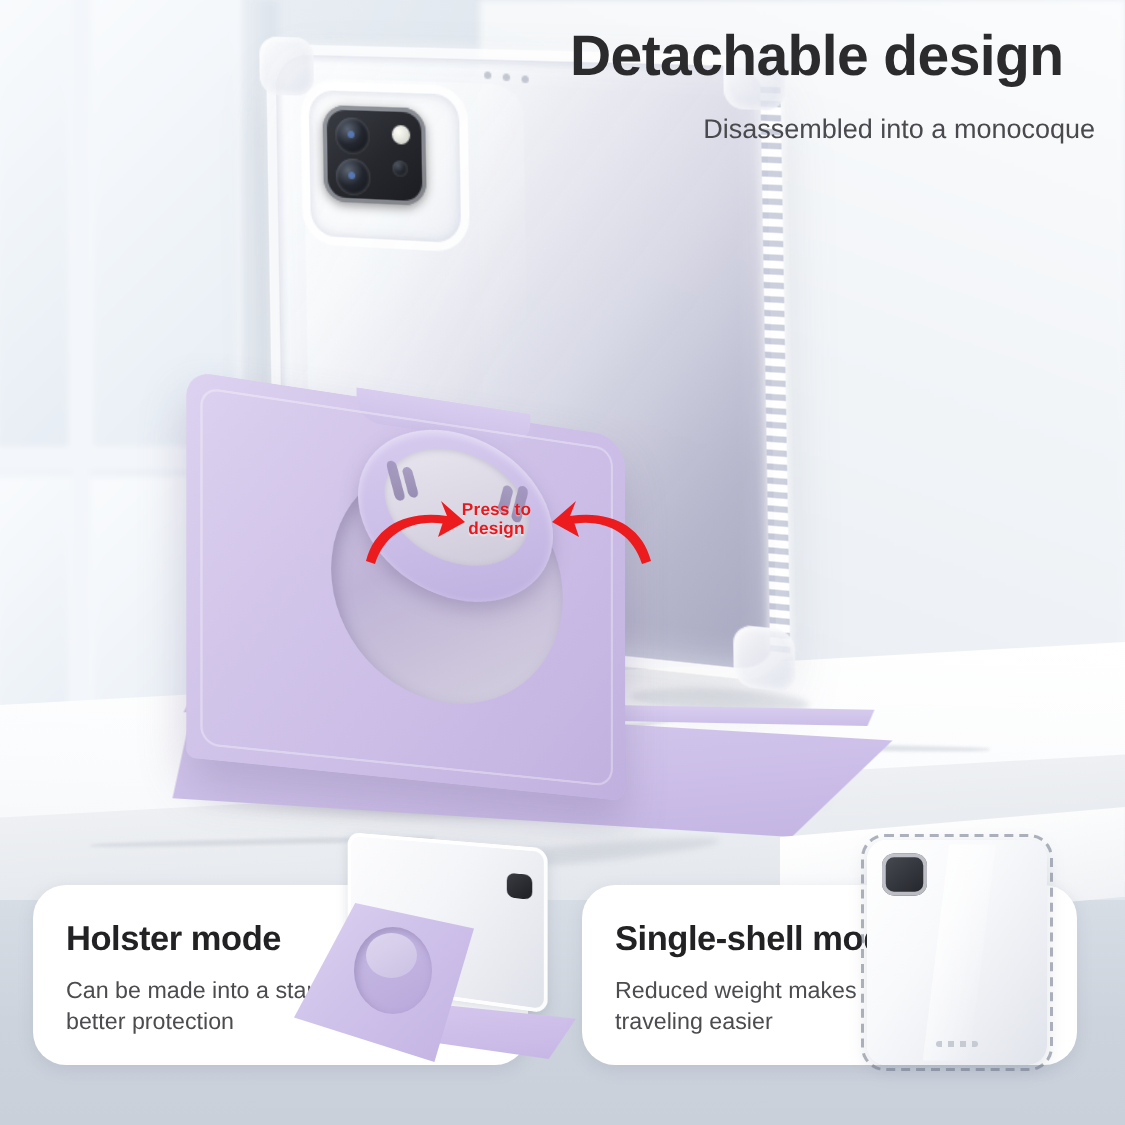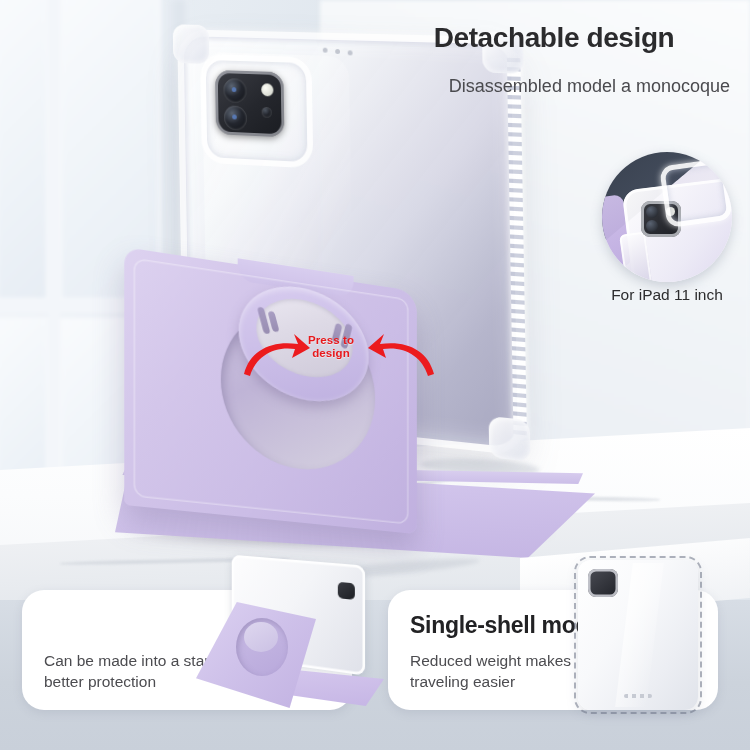--- a/index.html
+++ b/index.html
@@ -174,22 +174,22 @@
   }
   .folio-shadow{
     position:absolute;left:30px;top:252px;width:430px;height:26px;
     background:radial-gradient(ellipse at 50% 50%,rgba(70,70,90,.45),rgba(70,70,90,0) 72%);
     filter:blur(3px);
   }
 
   
   .headline{
     position:absolute;left:380px;top:16px;width:348px;
-    text-align:center;color:#2b2b2d;
-    font-size:28px;font-weight:700;letter-spacing:-.4px;line-height:44px;
+    text-align:left;color:#2b2b2d;
+    font-size:38px;font-weight:700;letter-spacing:-.4px;line-height:44px;
   }
   .subline{
     position:absolute;left:400px;top:74px;width:330px;
     text-align:right;color:#4a4a4e;
     font-size:18px;font-weight:400;line-height:25px;
   }
 
   
   .thumb{position:absolute;width:130px;height:130px;}
   .thumb-circle{
@@ -396,42 +396,29 @@
 
   <svg class="arrow" style="left:240px;top:330px;" width="70" height="48" viewBox="0 0 70 48">
     <path d="M4 44 C10 20, 32 10, 58 14 L54 4 L70 18 L52 28 L55 19 C34 16, 16 26, 10 46 Z" fill="#ec1b1e"></path>
   </svg>
   <svg class="arrow" style="left:368px;top:330px;" width="70" height="48" viewBox="0 0 70 48">
     <path d="M66 44 C60 20, 38 10, 12 14 L16 4 L0 18 L18 28 L15 19 C36 16, 54 26, 60 46 Z" fill="#ec1b1e"></path>
   </svg>
   <div class="press-label">Press to design</div>
 
   <div class="headline">Detachable design</div>
-  <div class="subline">Disassembled model a monocoque</div>
-
-  <div class="thumb" style="left:602px;top:152px;">
-    <div class="thumb-circle">
-      <div class="tc-purple"></div>
-      <div class="tc-case"></div>
-      <div class="tc-strip"></div>
-      <div class="tc-cam">
-        <div class="tc-ring" style="left:5px;top:5px;width:12px;height:12px;"></div>
-        <div class="tc-ring" style="left:5px;top:19px;width:12px;height:12px;"></div>
-        <div class="tc-ring" style="right:6px;top:6px;width:9px;height:9px;background:#e9e9e0;"></div>
-      </div>
-      <div class="tc-frame"></div>
-    </div>
-    <div class="thumb-cap">For iPad 11 inch</div>
-  </div>
+  <div class="subline">Disassembled into a monocoque</div>
+
 
 
   <div class="band"></div>
   <div class="marble-top"></div>
 
   <div class="card card-l">
+    <div class="card-title">Holster mode</div>
     <div class="card-sub">Can be made into a stand for better protection</div>
   </div>
 
   <div class="holster">
     <div class="h-pad">
       <div class="h-pad-cam"></div>
     </div>
     <div class="h-foot"></div>
     <div class="h-stand"></div>
     <div class="h-hub">

